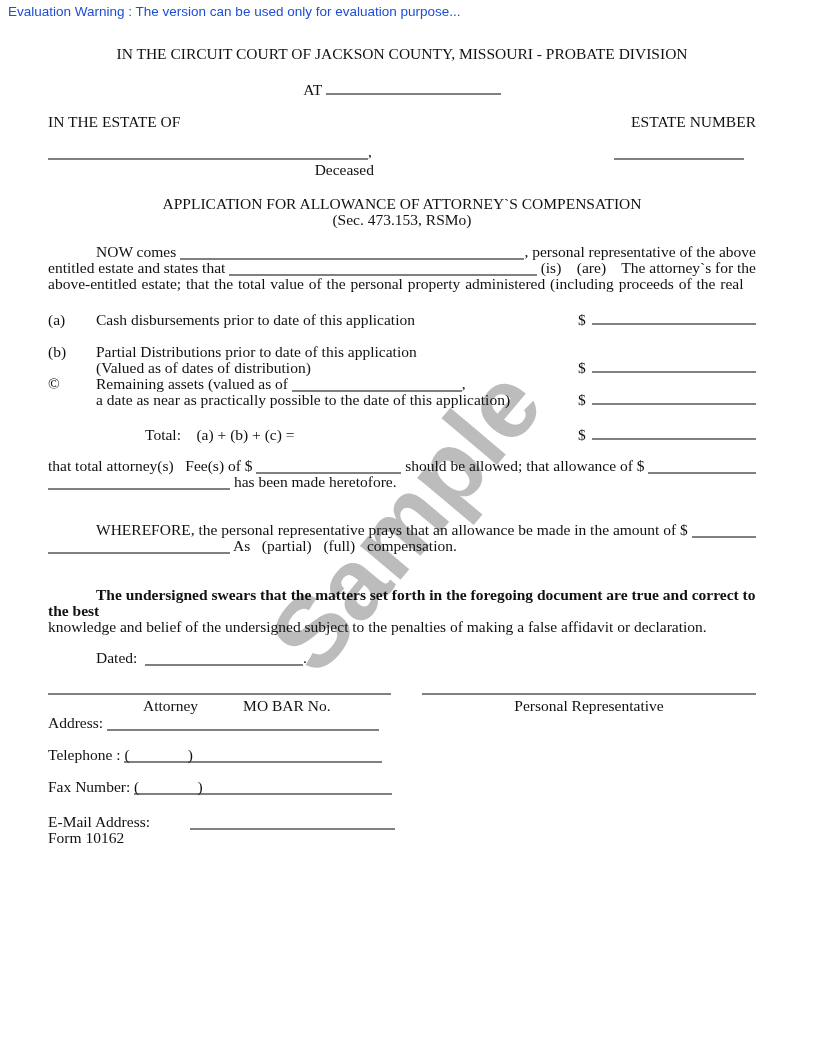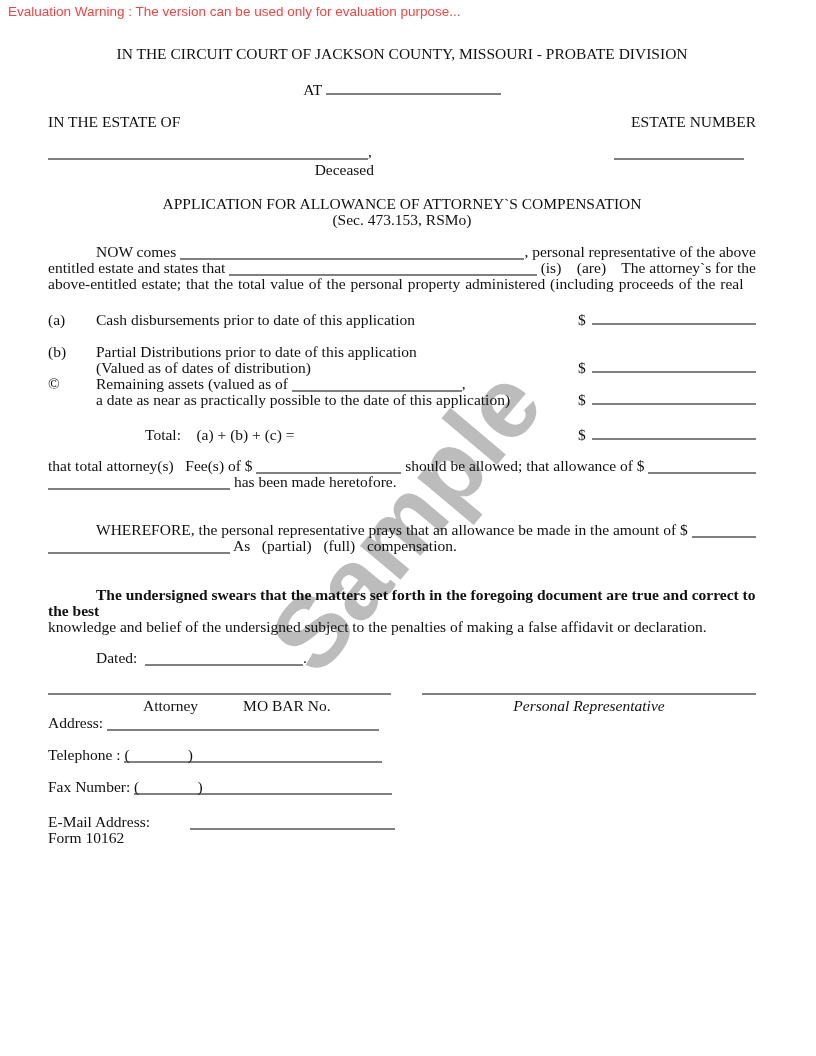--- a/index.html
+++ b/index.html
@@ -43,21 +43,21 @@
   .oath .first{text-indent:48px;font-weight:bold;}
   .dated{margin-top:15px;}
   
   .sig-lines{display:flex;justify-content:space-between;margin-top:27px;}
   .sigline{border-bottom:2px solid #808080;height:0;}
   .sig-left{width:343px;}
   .sig-right{width:334px;}
   .sig-labels{display:flex;justify-content:space-between;margin-top:3px;}
   .sig-labels .sig-left{padding-left:95px;box-sizing:border-box;}
   .gap45{display:inline-block;width:45px;}
-  .sig-labels .sig-right{text-align:center;font-style:italic;}
+  .sig-labels .sig-right{text-align:center;}
   .contact{margin-top:1px;}
   .crow{display:flex;align-items:baseline;}
   .crow .blank{align-self:flex-end;}
   .mtc16{margin-top:16px;}
   .mtc19{margin-top:19px;gap:36px;}
   .paren{white-space:pre;}
   
   .warning{
     position:absolute;top:4px;left:8px;z-index:2;
     font-family:"Liberation Sans", sans-serif;font-size:13.5px;line-height:16px;
@@ -67,21 +67,21 @@
     display:flex;align-items:center;justify-content:center;
     font-family:"Liberation Sans", sans-serif;font-weight:bold;font-size:100px;
     transform:rotate(-50deg);user-select:none;
   }
 </style>
 </head>
 <body>
 
 <div class="page">
 
-  <div class="warning" style="color: #ef4444;">Evaluation Warning : The version can be used only for evaluation purpose...</div>
+  <div class="warning" style="color: #1d4ed8;">Evaluation Warning : The version can be used only for evaluation purpose...</div>
 
   <div class="watermark" style="color: rgb(188, 188, 188);">Sample</div>
 
   <div class="content">
 
     <div class="court-title">IN THE CIRCUIT COURT OF JACKSON COUNTY, MISSOURI - PROBATE DIVISION</div>
 
     <div class="at-row">
       <span class="t">AT </span>
       <span class="blank" style="width:175px"></span>

